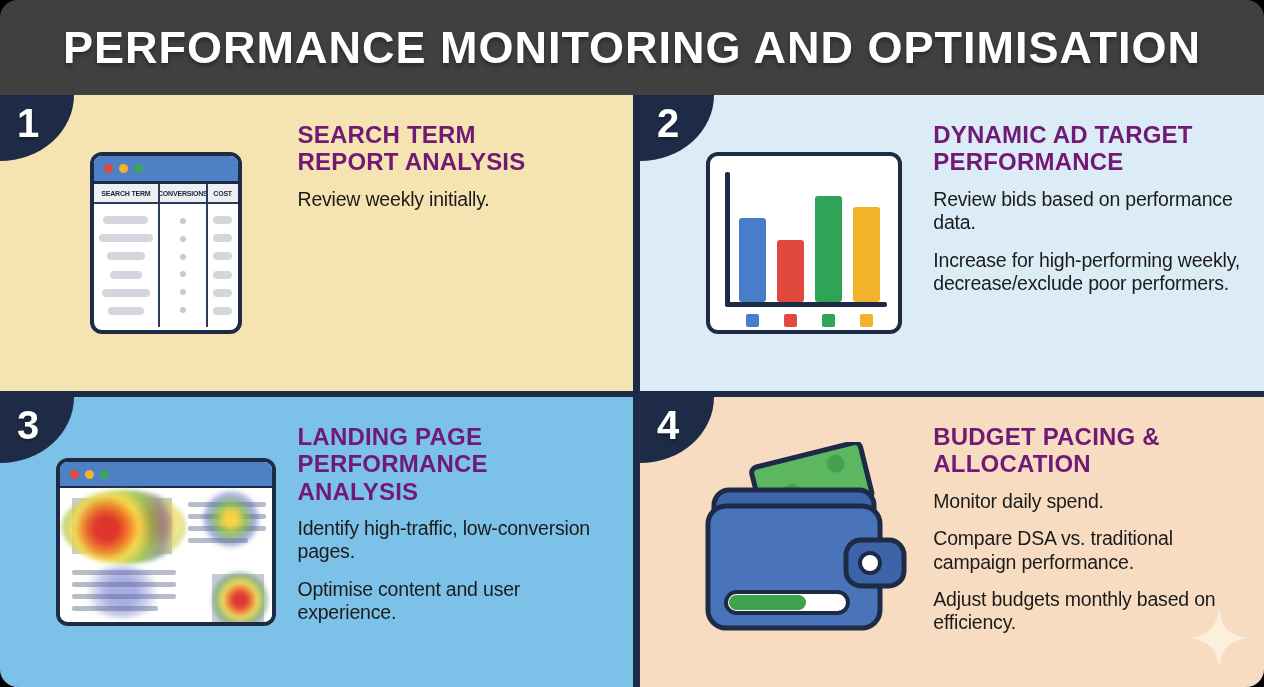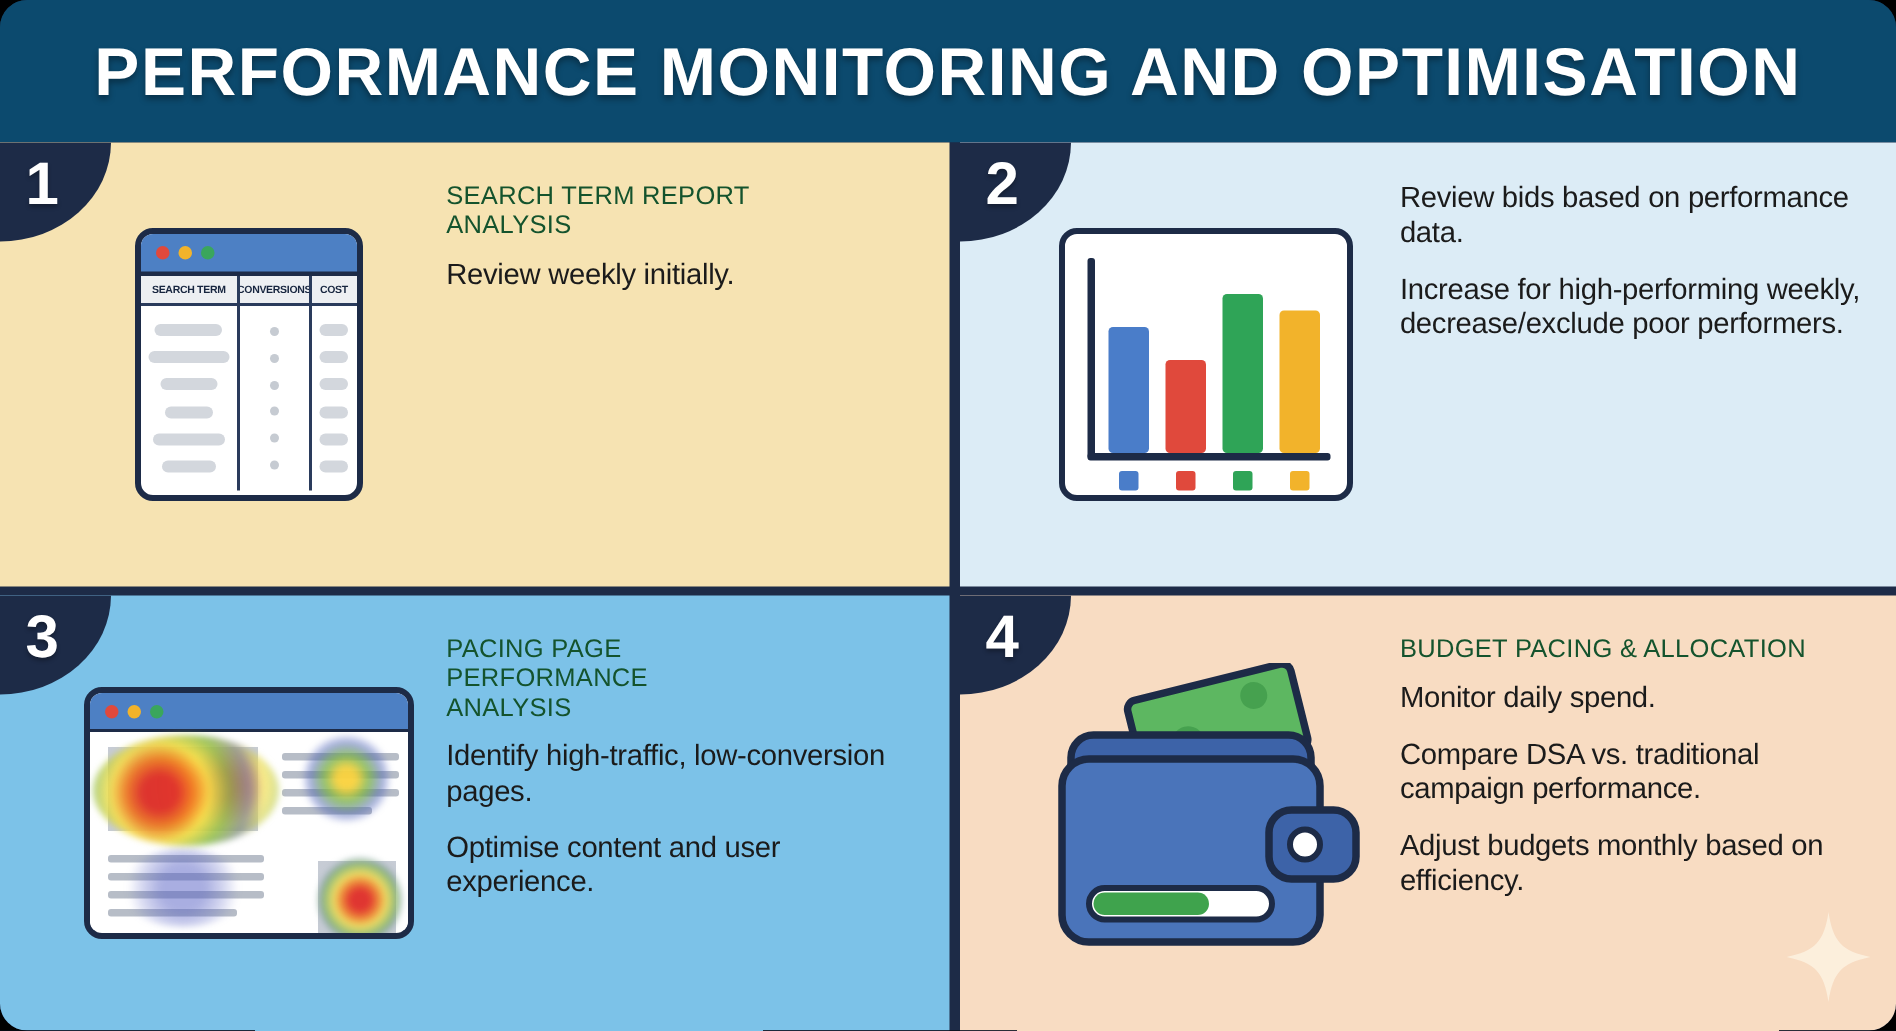--- a/index.html
+++ b/index.html
@@ -6,21 +6,21 @@
   html, body { background: #000; }
   body { font-family: "Liberation Sans", sans-serif; width: 1264px; height: 687px; overflow: hidden; }
 
   .frame {
     position: relative; width: 1264px; height: 687px;
     border-radius: 18px; overflow: hidden; background: #1d2b47;
   }
 
   
   .hdr {
-    height: 95px; background: #0c4a6e;
+    height: 95px; background: #404040;
     display: flex; align-items: center; justify-content: center;
   }
   .hdr h1 {
     color: #fff; font-size: 45px; font-weight: 700; letter-spacing: 1px;
     text-shadow: 0 3px 4px rgba(0,0,0,.35); white-space: nowrap;
   }
 
   
   .grid {
     display: grid; width: 1264px; height: 592px;
@@ -36,21 +36,21 @@
   .badge {
     position: absolute; top: 0; left: 0; width: 74px; height: 66px;
     background: #1d2b47; border-bottom-right-radius: 100% 100%;
     color: #fff; font-size: 40px; font-weight: 700;
     padding: 2px 0 0 17px; line-height: 52px; z-index: 5;
     text-shadow: 0 2px 3px rgba(0,0,0,.3);
   }
 
   .illus { flex: 0 0 47%; display: flex; align-items: center; justify-content: center; padding-left: 34px; }
   .txt   { flex: 1; padding: 26px 22px 0 0; color: #1b1b1b; }
-  .txt h2 { font-size: 17px; font-weight: 400; line-height: 1.14; color: #14532d; margin-bottom: 12px; letter-spacing: .2px; }
+  .txt h2 { font-size: 24px; font-weight: 700; line-height: 1.14; color: #701a75; margin-bottom: 12px; letter-spacing: .2px; }
   .txt p  { font-size: 19.5px; line-height: 1.2; margin-bottom: 14px; letter-spacing: -.2px; }
   .q1 .txt h2 { max-width: 270px; }
   .q2 .txt h2 { max-width: 305px; }
   .q3 .txt h2 { max-width: 215px; }
   .q4 .txt h2 { max-width: 285px; }
 
   
   .browser { background: #fff; border: 4px solid #1d2b47; border-radius: 12px; overflow: hidden; }
   .bbar { background: #4d80c4; display: flex; align-items: center; gap: 6px; padding-left: 10px; border-bottom: 3px solid #1d2b47; }
   .dot { width: 9px; height: 9px; border-radius: 50%; }
@@ -182,20 +182,21 @@
             <rect x="104" y="40" width="27" height="106" rx="3" fill="#2fa457"></rect>
             <rect x="142" y="51" width="27" height="95" rx="3" fill="#f2b32b"></rect>
             <rect x="35" y="158" width="13" height="13" rx="2" fill="#4a7dc9"></rect>
             <rect x="73" y="158" width="13" height="13" rx="2" fill="#e0493c"></rect>
             <rect x="111" y="158" width="13" height="13" rx="2" fill="#2fa457"></rect>
             <rect x="149" y="158" width="13" height="13" rx="2" fill="#f2b32b"></rect>
           </svg>
         </div>
       </div>
       <div class="txt">
+        <h2>DYNAMIC AD TARGET PERFORMANCE</h2>
         <p>Review bids based on performance data.</p>
         <p>Increase for high-performing weekly, decrease/exclude poor performers.</p>
       </div>
     </section>
 
     <section class="quad q3">
       <div class="badge">3</div>
       <div class="illus">
         <div class="browser hm-browser">
           <div class="bbar">
@@ -215,21 +216,21 @@
             <div class="hm-ln" style="left:12px; top:118px; width:86px;"></div>
             <div class="hm-rect hm-r2"></div>
             <div class="blob blob-big"></div>
             <div class="blob blob-sm"></div>
             <div class="blob blob-faint"></div>
             <div class="blob blob-sq"></div>
           </div>
         </div>
       </div>
       <div class="txt">
-        <h2>PACING PAGE PERFORMANCE ANALYSIS</h2>
+        <h2>LANDING PAGE PERFORMANCE ANALYSIS</h2>
         <p>Identify high-traffic, low-conversion pages.</p>
         <p>Optimise content and user experience.</p>
       </div>
     </section>
 
     <section class="quad q4">
       <div class="badge">4</div>
       <div class="illus">
         <svg width="212" height="200" viewBox="0 0 212 200">
           <g transform="rotate(-14 115 50)">

